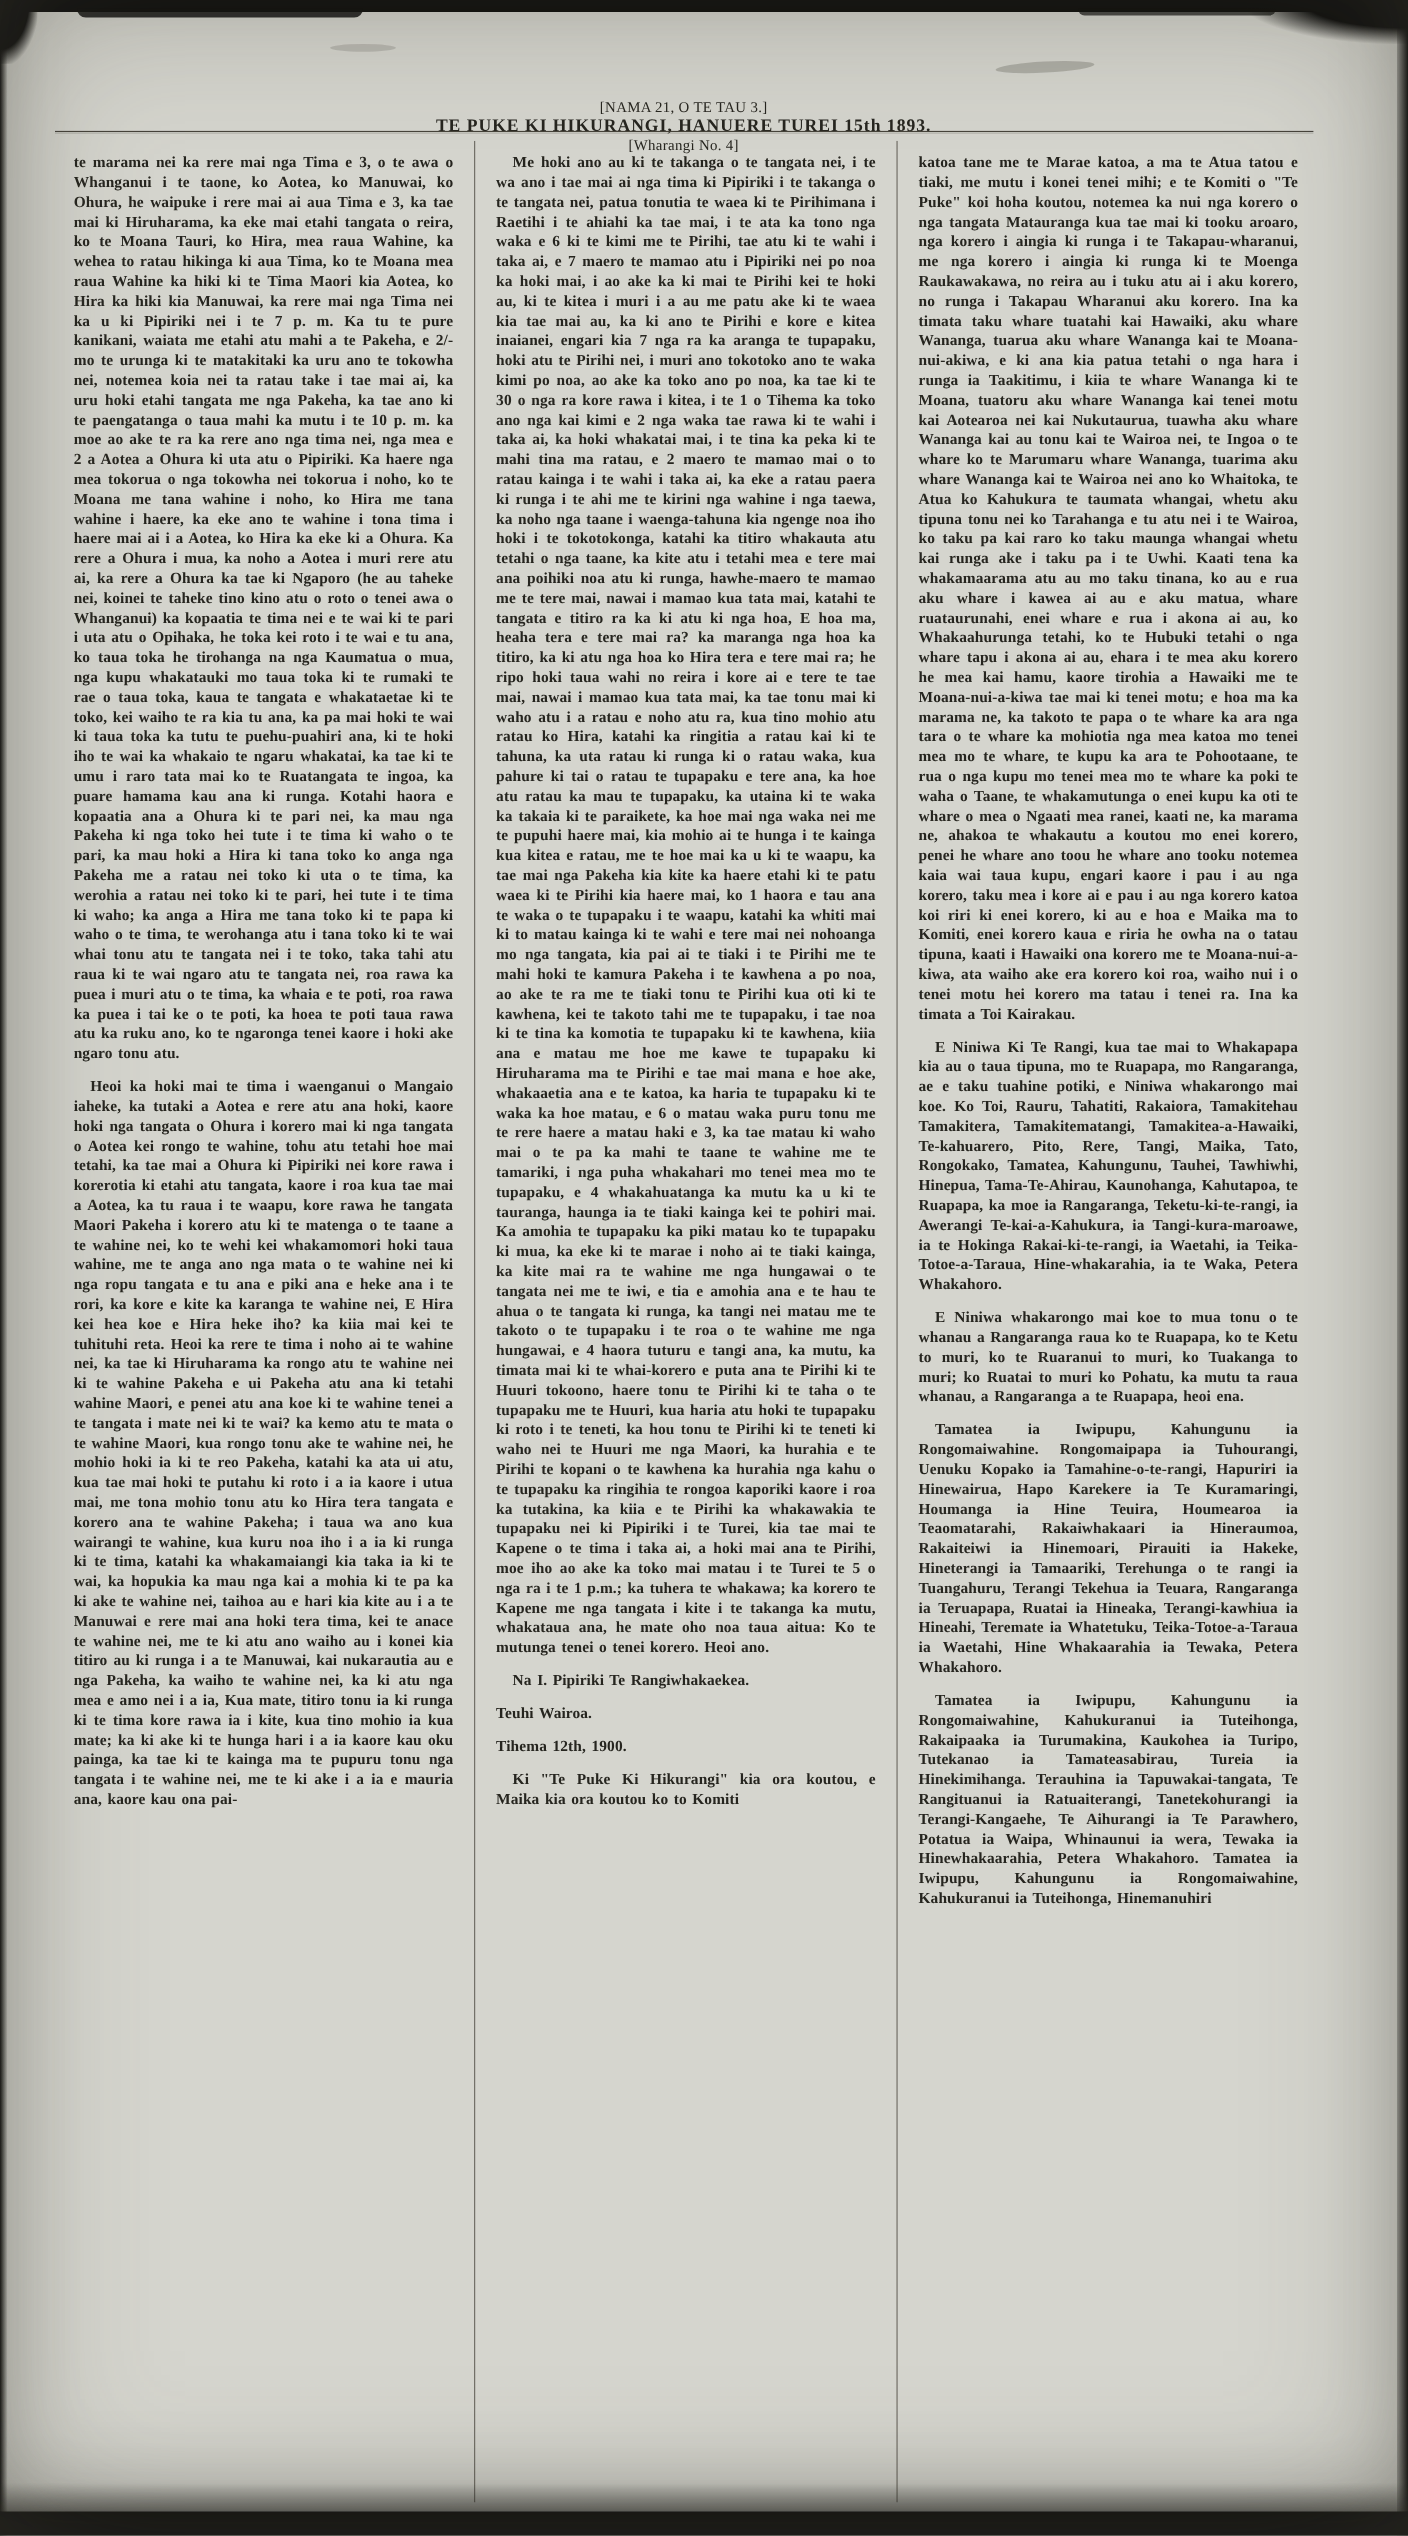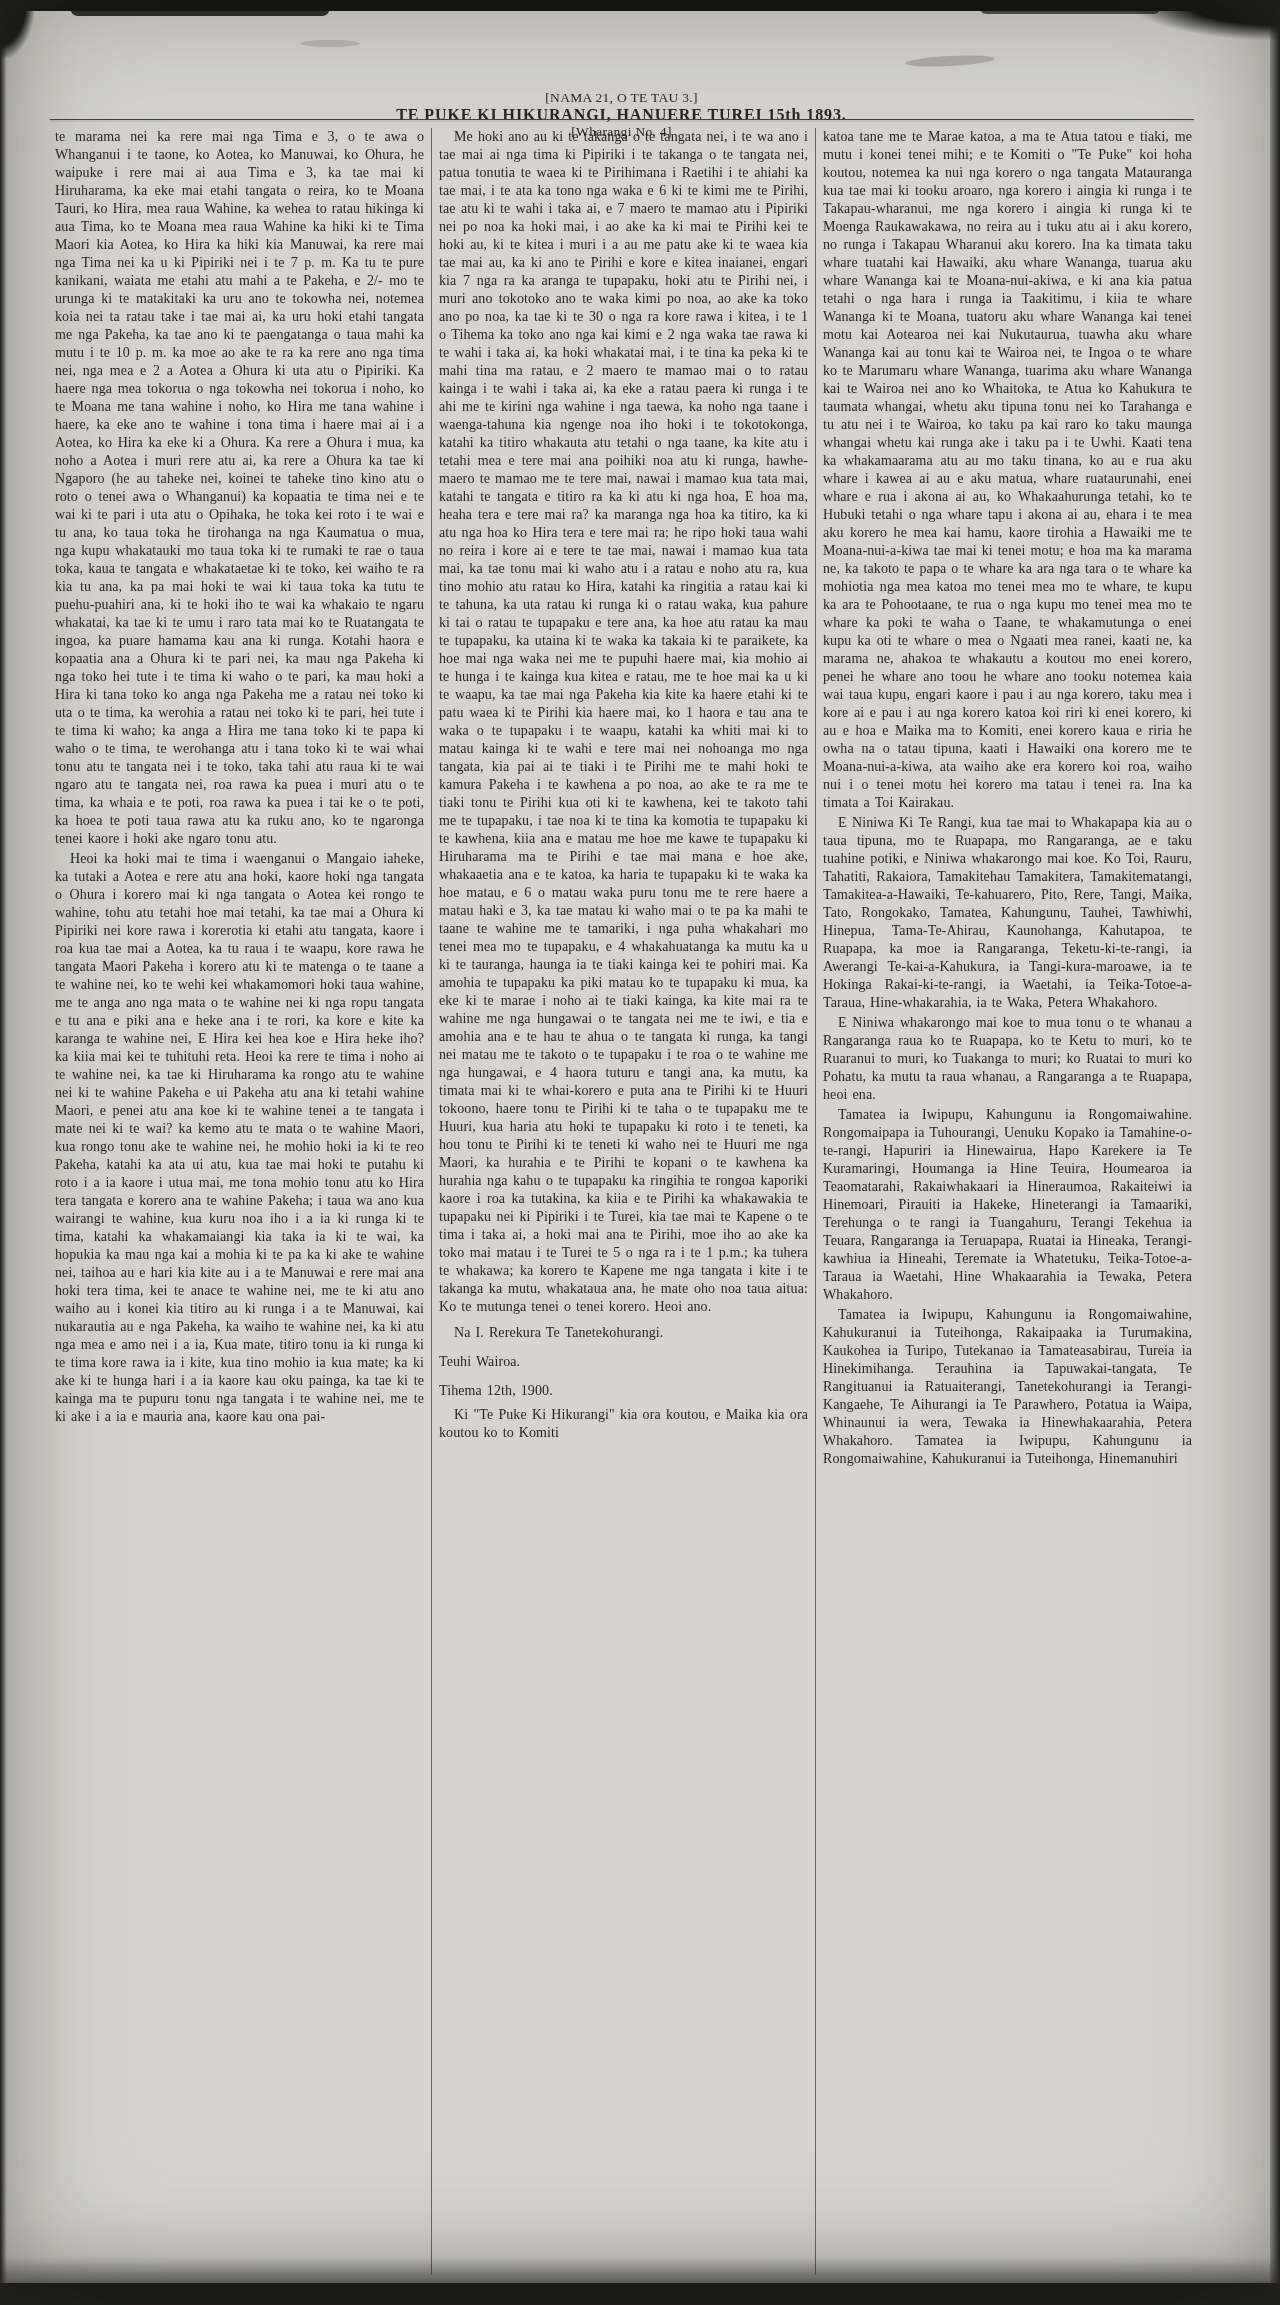--- a/index.html
+++ b/index.html
@@ -51,24 +51,24 @@
 
   
   .columns{
     position:absolute;top:128px;left:55px;right:88px;bottom:30px;
     display:flex;overflow:hidden;
   }
   .col{flex:1 1 0;overflow:hidden;min-width:0;}
   .vrule{width:1px;background:var(--rule);opacity:.75;margin:0 7px;}
 
   .par{
-    margin:0;color:var(--ink);
+    margin:12px;color:var(--ink);
     font-size:14px;line-height:18px;
     text-align:justify;text-indent:15px;
-    word-spacing:1.4px;letter-spacing:.1px;
+    word-spacing:1.4px;letter-spacing:.1px;font-weight:bold;
   }
   .par + .par{margin-top:2px;}
   .par.cont{text-indent:0;}
   .par.center{text-align:left;text-indent:0;margin-top:11px;}
   .par.sig{margin-top:8px;}
   .par.lead{margin-top:6px;}
 </style>
 </head>
 <body>
 
@@ -82,21 +82,21 @@
   <div class="mast-rule"></div>
 
   <div class="columns">
     <div class="col">
         <p class="par cont">te marama nei ka rere mai nga Tima e 3, o te awa o Whanganui i te taone, ko Aotea, ko Manuwai, ko Ohura, he waipuke i rere mai ai aua Tima e 3, ka tae mai ki Hiruharama, ka eke mai etahi tangata o reira, ko te Moana Tauri, ko Hira, mea raua Wahine, ka wehea to ratau hikinga ki aua Tima, ko te Moana mea raua Wahine ka hiki ki te Tima Maori kia Aotea, ko Hira ka hiki kia Manuwai, ka rere mai nga Tima nei ka u ki Pipiriki nei i te 7 p. m.  Ka tu te pure kanikani, waiata me etahi atu mahi a te Pakeha, e 2/- mo te urunga ki te matakitaki ka uru ano te tokowha nei, notemea koia nei ta ratau take i tae mai ai, ka uru hoki etahi tangata me nga Pakeha, ka tae ano ki te paengatanga o taua mahi ka mutu i te 10 p. m. ka moe ao ake te ra ka rere ano nga tima nei, nga mea e 2 a Aotea a Ohura ki uta atu o Pipiriki.  Ka haere nga mea tokorua o nga tokowha nei tokorua i noho, ko te Moana me tana wahine i noho, ko Hira me tana wahine i haere, ka eke ano te wahine i tona tima i haere mai ai i a Aotea, ko Hira ka eke ki a Ohura.  Ka rere a Ohura i mua, ka noho a Aotea i muri rere atu ai, ka rere a Ohura ka tae ki Ngaporo (he au taheke nei, koinei te taheke tino kino atu o roto o tenei awa o Whanganui) ka kopaatia te tima nei e te wai ki te pari i uta atu o Opihaka, he toka kei roto i te wai e tu ana, ko taua toka he tirohanga na nga Kaumatua o mua, nga kupu whakatauki mo taua toka ki te rumaki te rae o taua toka, kaua te tangata e whakataetae ki te toko, kei waiho te ra kia tu ana, ka pa mai hoki te wai ki taua toka ka tutu te puehu-puahiri ana, ki te hoki iho te wai ka whakaio te ngaru whakatai, ka tae ki te umu i raro tata mai ko te Ruatangata te ingoa, ka puare hamama kau ana ki runga.  Kotahi haora e kopaatia ana a Ohura ki te pari nei, ka mau nga Pakeha ki nga toko hei tute i te tima ki waho o te pari, ka mau hoki a Hira ki tana toko ko anga nga Pakeha me a ratau nei toko ki uta o te tima, ka werohia a ratau nei toko ki te pari, hei tute i te tima ki waho; ka anga a Hira me tana toko ki te papa ki waho o te tima, te werohanga atu i tana toko ki te wai whai tonu atu te tangata nei i te toko, taka tahi atu raua ki te wai ngaro atu te tangata nei, roa rawa ka puea i muri atu o te tima, ka whaia e te poti, roa rawa ka puea i tai ke o te poti, ka hoea te poti taua rawa atu ka ruku ano, ko te ngaronga tenei kaore i hoki ake ngaro tonu atu.</p>
         <p class="par indent">Heoi ka hoki mai te tima i waenganui o Mangaio iaheke, ka tutaki a Aotea e rere atu ana hoki, kaore hoki nga tangata o Ohura i korero mai ki nga tangata o Aotea kei rongo te wahine, tohu atu tetahi hoe mai tetahi, ka tae mai a Ohura ki Pipiriki nei kore rawa i korerotia ki etahi atu tangata, kaore i roa kua tae mai a Aotea, ka tu raua i te waapu, kore rawa he tangata Maori Pakeha i korero atu ki te matenga o te taane a te wahine nei, ko te wehi kei whakamomori hoki taua wahine, me te anga ano nga mata o te wahine nei ki nga ropu tangata e tu ana e piki ana e heke ana i te rori, ka kore e kite ka karanga te wahine nei, E Hira kei hea koe e Hira heke iho? ka kiia mai kei te tuhituhi reta.  Heoi ka rere te tima i noho ai te wahine nei, ka tae ki Hiruharama ka rongo atu te wahine nei ki te wahine Pakeha e ui Pakeha atu ana ki tetahi wahine Maori, e penei atu ana koe ki te wahine tenei a te tangata i mate nei ki te wai? ka kemo atu te mata o te wahine Maori, kua rongo tonu ake te wahine nei, he mohio hoki ia ki te reo Pakeha, katahi ka ata ui atu, kua tae mai hoki te putahu ki roto i a ia kaore i utua mai, me tona mohio tonu atu ko Hira tera tangata e korero ana te wahine Pakeha; i taua wa ano kua wairangi te wahine, kua kuru noa iho i a ia ki runga ki te tima, katahi ka whakamaiangi kia taka ia ki te wai, ka hopukia ka mau nga kai a mohia ki te pa ka ki ake te wahine nei, taihoa au e hari kia kite au i a te Manuwai e rere mai ana hoki tera tima, kei te anace te wahine nei, me te ki atu ano waiho au i konei kia titiro au ki runga i a te Manuwai, kai nukarautia au e nga Pakeha, ka waiho te wahine nei, ka ki atu nga mea e amo nei i a ia, Kua mate, titiro tonu ia ki runga ki te tima kore rawa ia i kite, kua tino mohio ia kua mate; ka ki ake ki te hunga hari i a ia kaore kau oku painga, ka tae ki te kainga ma te pupuru tonu nga tangata i te wahine nei, me te ki ake i a ia e mauria ana, kaore kau ona pai-</p>
       </div>
     <div class="vrule"></div>
     <div class="col">
         <p class="par indent">Me hoki ano au ki te takanga o te tangata nei, i te wa ano i tae mai ai nga tima ki Pipiriki i te takanga o te tangata nei, patua tonutia te waea ki te Pirihimana i Raetihi i te ahiahi ka tae mai, i te ata ka tono nga waka e 6 ki te kimi me te Pirihi, tae atu ki te wahi i taka ai, e 7 maero te mamao atu i Pipiriki nei po noa ka hoki mai, i ao ake ka ki mai te Pirihi kei te hoki au, ki te kitea i muri i a au me patu ake ki te waea kia tae mai au, ka ki ano te Pirihi e kore e kitea inaianei, engari kia 7 nga ra ka aranga te tupapaku, hoki atu te Pirihi nei, i muri ano tokotoko ano te waka kimi po noa, ao ake ka toko ano po noa, ka tae ki te 30 o nga ra kore rawa i kitea, i te 1 o Tihema ka toko ano nga kai kimi e 2 nga waka tae rawa ki te wahi i taka ai, ka hoki whakatai mai, i te tina ka peka ki te mahi tina ma ratau, e 2 maero te mamao mai o to ratau kainga i te wahi i taka ai, ka eke a ratau paera ki runga i te ahi me te kirini nga wahine i nga taewa, ka noho nga taane i waenga-tahuna kia ngenge noa iho hoki i te tokotokonga, katahi ka titiro whakauta atu tetahi o nga taane, ka kite atu i tetahi mea e tere mai ana poihiki noa atu ki runga, hawhe-maero te mamao me te tere mai, nawai i mamao kua tata mai, katahi te tangata e titiro ra ka ki atu ki nga hoa, E hoa ma, heaha tera e tere mai ra? ka maranga nga hoa ka titiro, ka ki atu nga hoa ko Hira tera e tere mai ra; he ripo hoki taua wahi no reira i kore ai e tere te tae mai, nawai i mamao kua tata mai, ka tae tonu mai ki waho atu i a ratau e noho atu ra, kua tino mohio atu ratau ko Hira, katahi ka ringitia a ratau kai ki te tahuna, ka uta ratau ki runga ki o ratau waka, kua pahure ki tai o ratau te tupapaku e tere ana, ka hoe atu ratau ka mau te tupapaku, ka utaina ki te waka ka takaia ki te paraikete, ka hoe mai nga waka nei me te pupuhi haere mai, kia mohio ai te hunga i te kainga kua kitea e ratau, me te hoe mai ka u ki te waapu, ka tae mai nga Pakeha kia kite ka haere etahi ki te patu waea ki te Pirihi kia haere mai, ko 1 haora e tau ana te waka o te tupapaku i te waapu, katahi ka whiti mai ki to matau kainga ki te wahi e tere mai nei nohoanga mo nga tangata, kia pai ai te tiaki i te Pirihi me te mahi hoki te kamura Pakeha i te kawhena a po noa, ao ake te ra me te tiaki tonu te Pirihi kua oti ki te kawhena, kei te takoto tahi me te tupapaku, i tae noa ki te tina ka komotia te tupapaku ki te kawhena, kiia ana e matau me hoe me kawe te tupapaku ki Hiruharama ma te Pirihi e tae mai mana e hoe ake, whakaaetia ana e te katoa, ka haria te tupapaku ki te waka ka hoe matau, e 6 o matau waka puru tonu me te rere haere a matau haki e 3, ka tae matau ki waho mai o te pa ka mahi te taane te wahine me te tamariki, i nga puha whakahari mo tenei mea mo te tupapaku, e 4 whakahuatanga ka mutu ka u ki te tauranga, haunga ia te tiaki kainga kei te pohiri mai.  Ka amohia te tupapaku ka piki matau ko te tupapaku ki mua, ka eke ki te marae i noho ai te tiaki kainga, ka kite mai ra te wahine me nga hungawai o te tangata nei me te iwi, e tia e amohia ana e te hau te ahua o te tangata ki runga, ka tangi nei matau me te takoto o te tupapaku i te roa o te wahine me nga hungawai, e 4 haora tuturu e tangi ana, ka mutu, ka timata mai ki te whai-korero e puta ana te Pirihi ki te Huuri tokoono, haere tonu te Pirihi ki te taha o te tupapaku me te Huuri, kua haria atu hoki te tupapaku ki roto i te teneti, ka hou tonu te Pirihi ki te teneti ki waho nei te Huuri me nga Maori, ka hurahia e te Pirihi te kopani o te kawhena ka hurahia nga kahu o te tupapaku ka ringihia te rongoa kaporiki kaore i roa ka tutakina, ka kiia e te Pirihi ka whakawakia te tupapaku nei ki Pipiriki i te Turei, kia tae mai te Kapene o te tima i taka ai, a hoki mai ana te Pirihi, moe iho ao ake ka toko mai matau i te Turei te 5 o nga ra i te 1 p.m.; ka tuhera te whakawa; ka korero te Kapene me nga tangata i kite i te takanga ka mutu, whakataua ana, he mate oho noa taua aitua:  Ko te mutunga tenei o tenei korero.  Heoi ano.</p>
-        <p class="par sig">Na I. Rerekura Te Tanetekohurangi.</p>
+        <p class="par sig">Na I. Pipiriki Te Rangiwhakaekea.</p>
         <p class="par center">Teuhi Wairoa.</p>
         <p class="par center">Tihema 12th, 1900.</p>
         <p class="par lead">Ki "Te Puke Ki Hikurangi" kia ora koutou, e Maika kia ora koutou ko to Komiti</p>
       </div>
     <div class="vrule"></div>
     <div class="col">
         <p class="par cont">katoa tane me te Marae katoa, a ma te Atua tatou e tiaki, me mutu i konei tenei mihi; e te Komiti o "Te Puke" koi hoha koutou, notemea ka nui nga korero o nga tangata Matauranga kua tae mai ki tooku aroaro, nga korero i aingia ki runga i te Takapau-wharanui, me nga korero i aingia ki runga ki te Moenga Raukawakawa, no reira au i tuku atu ai i aku korero, no runga i Takapau Wharanui aku korero.  Ina ka timata taku whare tuatahi kai Hawaiki, aku whare Wananga, tuarua aku whare Wananga kai te Moana-nui-akiwa, e ki ana kia patua tetahi o nga hara i runga ia Taakitimu, i kiia te whare Wananga ki te Moana, tuatoru aku whare Wananga kai tenei motu kai Aotearoa nei kai Nukutaurua, tuawha aku whare Wananga kai au tonu kai te Wairoa nei, te Ingoa o te whare ko te Marumaru whare Wananga, tuarima aku whare Wananga kai te Wairoa nei ano ko Whaitoka, te Atua ko Kahukura te taumata whangai, whetu aku tipuna tonu nei ko Tarahanga e tu atu nei i te Wairoa, ko taku pa kai raro ko taku maunga whangai whetu kai runga ake i taku pa i te Uwhi.  Kaati tena ka whakamaarama atu au mo taku tinana, ko au e rua aku whare i kawea ai au e aku matua, whare ruataurunahi, enei whare e rua i akona ai au, ko Whakaahurunga tetahi, ko te Hubuki tetahi o nga whare tapu i akona ai au, ehara i te mea aku korero he mea kai hamu, kaore tirohia a Hawaiki me te Moana-nui-a-kiwa tae mai ki tenei motu; e hoa ma ka marama ne, ka takoto te papa o te whare ka ara nga tara o te whare ka mohiotia nga mea katoa mo tenei mea mo te whare, te kupu ka ara te Pohootaane, te rua o nga kupu mo tenei mea mo te whare ka poki te waha o Taane, te whakamutunga o enei kupu ka oti te whare o mea o Ngaati mea ranei, kaati ne, ka marama ne, ahakoa te whakautu a koutou mo enei korero, penei he whare ano toou he whare ano tooku notemea kaia wai taua kupu, engari kaore i pau i au nga korero, taku mea i kore ai e pau i au nga korero katoa koi riri ki enei korero, ki au e hoa e Maika ma to Komiti, enei korero kaua e riria he owha na o tatau tipuna, kaati i Hawaiki ona korero me te Moana-nui-a-kiwa, ata waiho ake era korero koi roa, waiho nui i o tenei motu hei korero ma tatau i tenei ra.  Ina ka timata a Toi Kairakau.</p>
         <p class="par indent">E Niniwa Ki Te Rangi, kua tae mai to Whakapapa kia au o taua tipuna, mo te Ruapapa, mo Rangaranga, ae e taku tuahine potiki, e Niniwa whakarongo mai koe.  Ko Toi, Rauru, Tahatiti, Rakaiora, Tamakitehau Tamakitera, Tamakitematangi, Tamakitea-a-Hawaiki, Te-kahuarero, Pito, Rere, Tangi, Maika, Tato, Rongokako, Tamatea, Kahungunu, Tauhei, Tawhiwhi, Hinepua, Tama-Te-Ahirau, Kaunohanga, Kahutapoa, te Ruapapa, ka moe ia Rangaranga, Teketu-ki-te-rangi, ia Awerangi Te-kai-a-Kahukura, ia Tangi-kura-maroawe, ia te Hokinga Rakai-ki-te-rangi, ia Waetahi, ia Teika-Totoe-a-Taraua, Hine-whakarahia, ia te Waka, Petera Whakahoro.</p>
         <p class="par indent">E Niniwa whakarongo mai koe to mua tonu o te whanau a Rangaranga raua ko te Ruapapa, ko te Ketu to muri, ko te Ruaranui to muri, ko Tuakanga to muri; ko Ruatai to muri ko Pohatu, ka mutu ta raua whanau, a Rangaranga a te Ruapapa, heoi ena.</p>
         <p class="par indent">Tamatea ia Iwipupu, Kahungunu ia Rongomaiwahine.  Rongomaipapa ia Tuhourangi, Uenuku Kopako ia Tamahine-o-te-rangi, Hapuriri ia Hinewairua, Hapo Karekere ia Te Kuramaringi, Houmanga ia Hine Teuira, Houmearoa ia Teaomatarahi, Rakaiwhakaari ia Hineraumoa, Rakaiteiwi ia Hinemoari, Pirauiti ia Hakeke, Hineterangi ia Tamaariki, Terehunga o te rangi ia Tuangahuru, Terangi Tekehua ia Teuara, Rangaranga ia Teruapapa, Ruatai ia Hineaka, Terangi-kawhiua ia Hineahi, Teremate ia Whatetuku, Teika-Totoe-a-Taraua ia Waetahi, Hine Whakaarahia ia Tewaka, Petera Whakahoro.</p>

